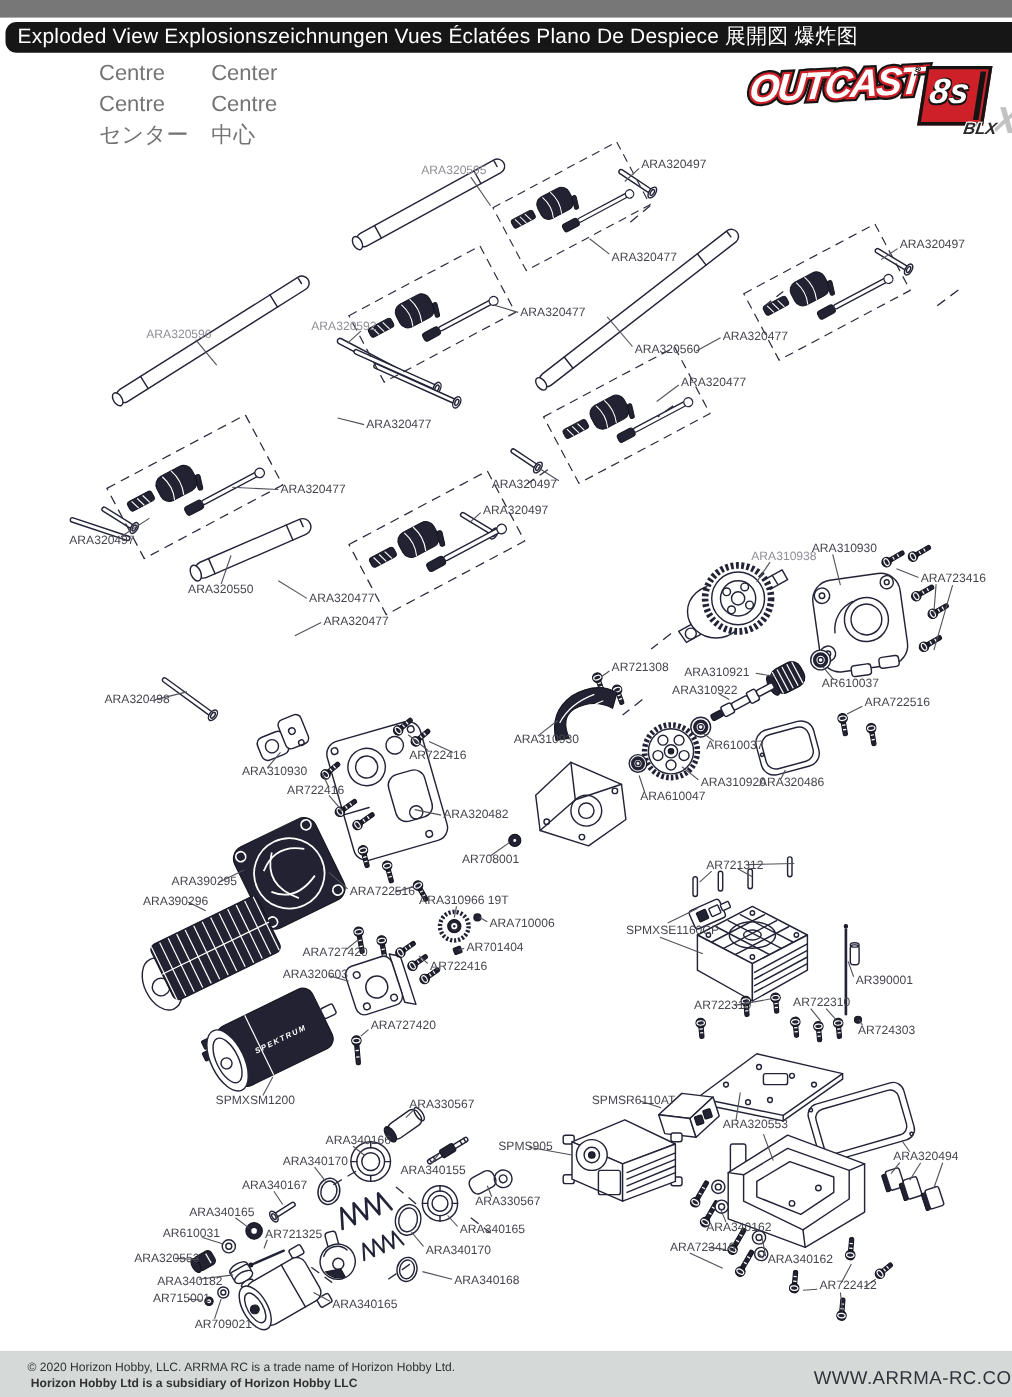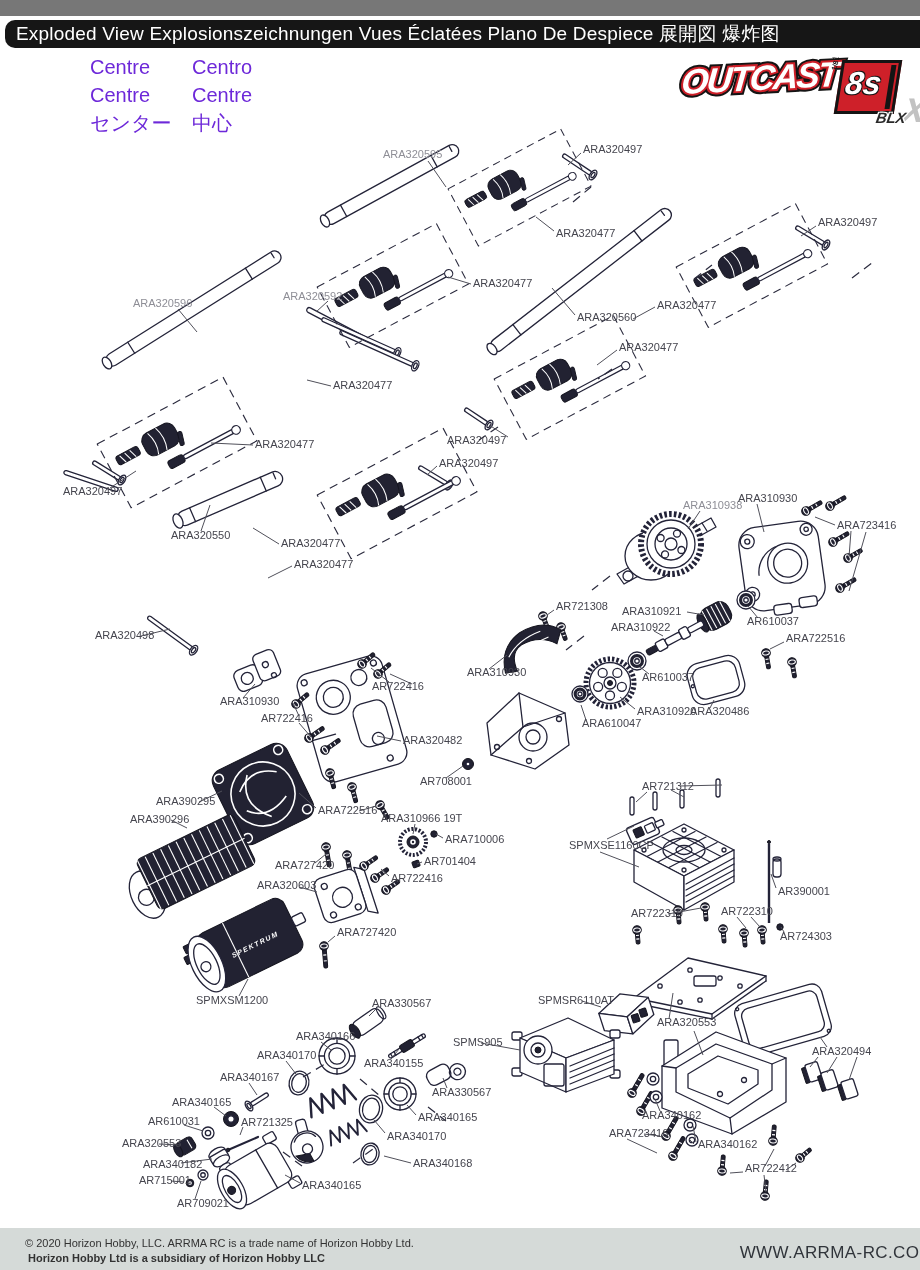--- a/index.html
+++ b/index.html
@@ -1,21 +1,21 @@
 <!DOCTYPE html>
 <html><head>
 <meta charset="utf-8">
 <style>
   html,body{margin:0;padding:0;background:#777;}
   .page{position:relative;width:920px;height:1270px;background:#fff;overflow:hidden;
         font-family:"Liberation Sans",sans-serif;margin:16px auto;}
   .titlebar{position:absolute;left:5px;top:4px;right:-12px;height:28px;background:#161616;
         border-radius:10px;color:#fff;font-size:19px;line-height:28px;padding-left:11px;
         white-space:nowrap;letter-spacing:0.2px;}
-  .lang{position:absolute;left:90px;top:37px;font-size:20px;color:#6d28d9;}
+  .lang{position:absolute;left:90px;top:37px;font-size:20px;color:#737373;}
   .lang .row{display:grid;grid-template-columns:102px auto;line-height:28px;}
   
   .logo{position:absolute;top:38px;right:8px;width:232px;height:66px;}
   .lw{position:absolute;left:2px;top:4px;font-style:italic;font-weight:bold;font-size:35px;
       letter-spacing:-2px;transform:skewX(-8deg) rotate(-3deg);white-space:nowrap;}
   .lw1{-webkit-text-stroke:8px #141414;color:#141414;}
   .lw2{-webkit-text-stroke:4px #ce2029;color:#ce2029;}
   .lw3{color:#fff;}
   .tm{position:absolute;left:152px;top:2px;font-size:8px;color:#141414;font-weight:bold;}
   .badge{position:absolute;right:14px;top:6px;width:54px;height:48px;background:#ce2029;
@@ -60,21 +60,21 @@
 
 <div class="page">
 
   <div class="titlebar">
     <span>Exploded View  Explosionszeichnungen  Vues Éclatées  Plano De Despiece 展開図 爆炸图</span>
   </div>
 
   <div class="lang">
     <div class="row">
       <span>Centre</span>
-      <span>Centro</span>
+      <span>Center</span>
     </div>
     <div class="row">
       <span>Centre</span>
       <span>Centre</span>
     </div>
     <div class="row">
       <span>センター</span>
       <span>中心</span>
     </div>
   </div>

